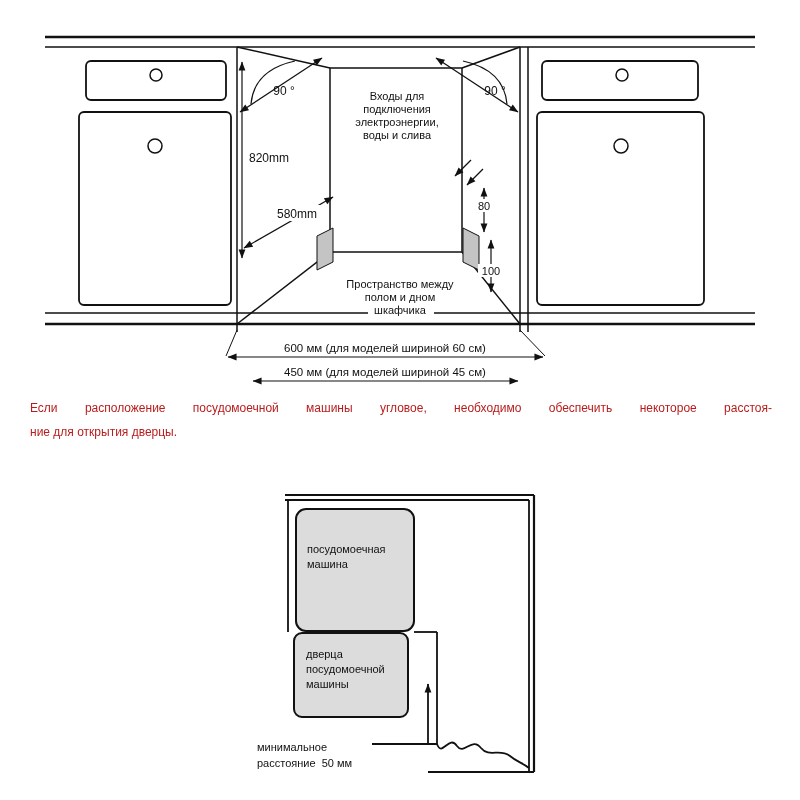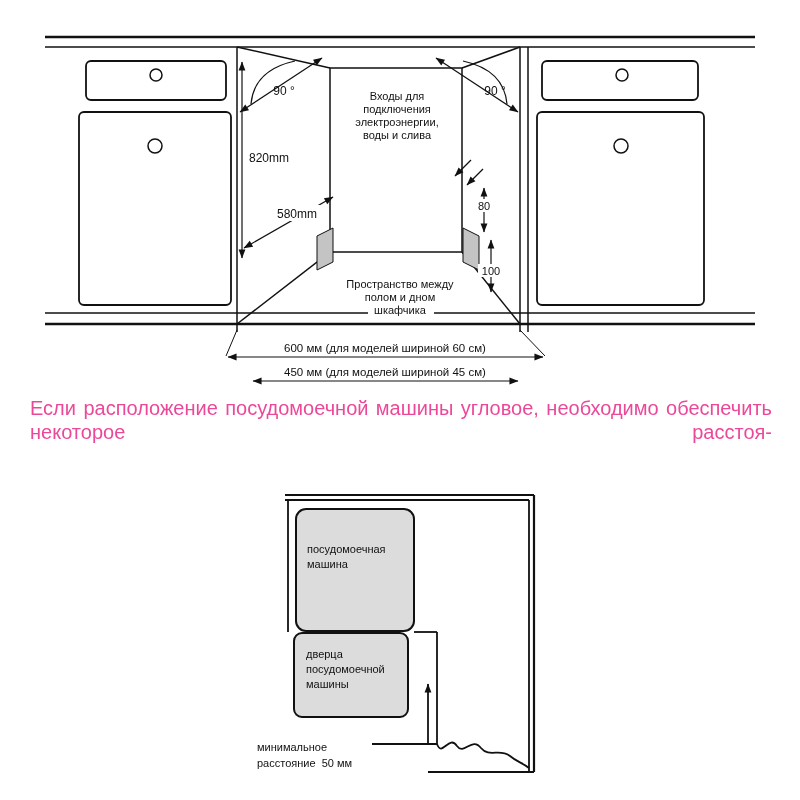--- a/index.html
+++ b/index.html
@@ -18,21 +18,21 @@
   .sw14 { stroke-width:1.4; }
   .sw15 { stroke-width:1.5; }
   .sw18 { stroke-width:1.8; }
   .sw22 { stroke-width:2.2; }
   .sw24 { stroke-width:2.4; }
   .wfill { fill:#ffffff; stroke:var(--line,#111); }
   .backing { fill:#ffffff; stroke:none; }
   .grayq { fill:var(--plinth_gray,#c4c4c4); stroke:var(--line,#111); stroke-width:1; }
   .grayr { fill:var(--appliance_gray,#dcdcdc); stroke:var(--line,#111); stroke-width:2; }
   .ah    { fill:var(--line,#111); }
-  .note { position:absolute; left:30px; top:396px; width:742px; font-size:20px; line-height:24px; color:#ec4899; }
+  .note { position:absolute; left:30px; top:396px; width:742px; font-size:12px; line-height:24px; color:#b91c1c; }
   .note .l1 { text-align:justify; text-align-last:justify; }
 </style>
 </head>
 <body>
 
 <div class="page">
 
   <svg class="abs" style="left:0;top:0" width="800" height="392" viewBox="0 0 800 392">
     <defs>
       <marker id="ar1" viewBox="0 0 10 10" refX="9.5" refY="5" markerWidth="11" markerHeight="9" markerUnits="userSpaceOnUse" orient="auto-start-reverse">
@@ -115,20 +115,21 @@
     <line class="ln sw1" x1="237" y1="330" x2="226" y2="356"></line>
     <line class="ln sw1" x1="520" y1="330" x2="545" y2="356"></line>
     <line class="ln sw12" x1="228" y1="357" x2="543" y2="357" marker-start="url(#ar1)" marker-end="url(#ar1)"></line>
     <text class="t115 mid" x="385" y="352">600 мм (для моделей шириной 60 см)</text>
     <line class="ln sw12" x1="253" y1="381" x2="518" y2="381" marker-start="url(#ar1)" marker-end="url(#ar1)"></line>
     <text class="t115 mid" x="385" y="376">450 мм (для моделей шириной 45 см)</text>
   </svg>
 
   <div class="note">
     <div class="l1">Если расположение посудомоечной машины угловое, необходимо обеспечить некоторое расстоя-</div>
+    <div class="l2">ние для открытия дверцы.</div>
   </div>
 
   <svg class="abs" style="left:0;top:460px" width="800" height="340" viewBox="0 0 800 340">
     <defs>
       <marker id="ar2" viewBox="0 0 10 10" refX="9.5" refY="5" markerWidth="11" markerHeight="9" markerUnits="userSpaceOnUse" orient="auto-start-reverse">
         <path class="ah" d="M0,1.2 L10,5 L0,8.8 Z"></path>
       </marker>
     </defs>
 
     <line class="ln sw22" x1="285" y1="35" x2="534" y2="35"></line>

